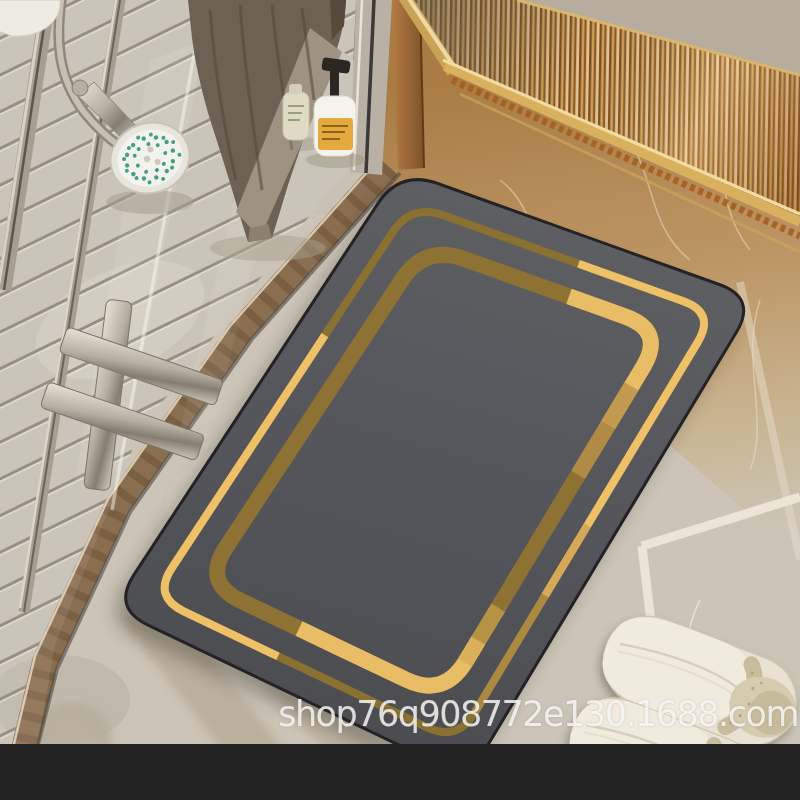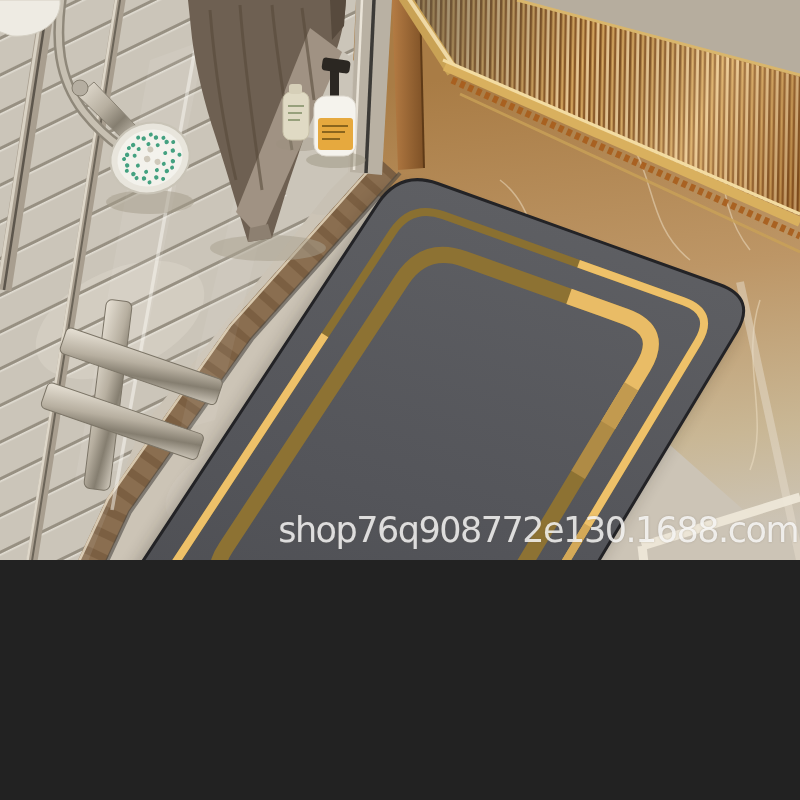--- a/index.html
+++ b/index.html
@@ -1,16 +1,16 @@
 <!DOCTYPE html>
 <html><head>
 <meta charset="utf-8">
 <style>
   html,body{margin:0;padding:0;background:#222;}
-  .scene{position:relative;width:800px;height:560px;overflow:hidden;
+  .scene{position:relative;width:800px;height:744px;overflow:hidden;
          font-family:"DejaVu Sans","Liberation Sans",sans-serif;}
   .scene svg{position:absolute;left:0;top:0;}
   .watermark{
     position:absolute;right:2px;bottom:10px;z-index:9;
     font-size:35px;letter-spacing:-1.5px;
     color:rgba(255,255,255,.8);
     font-family:"DejaVu Sans","Liberation Sans",sans-serif;
     text-shadow:0 0 2px rgba(110,100,85,.35);
     white-space:nowrap; pointer-events:none;
   }

